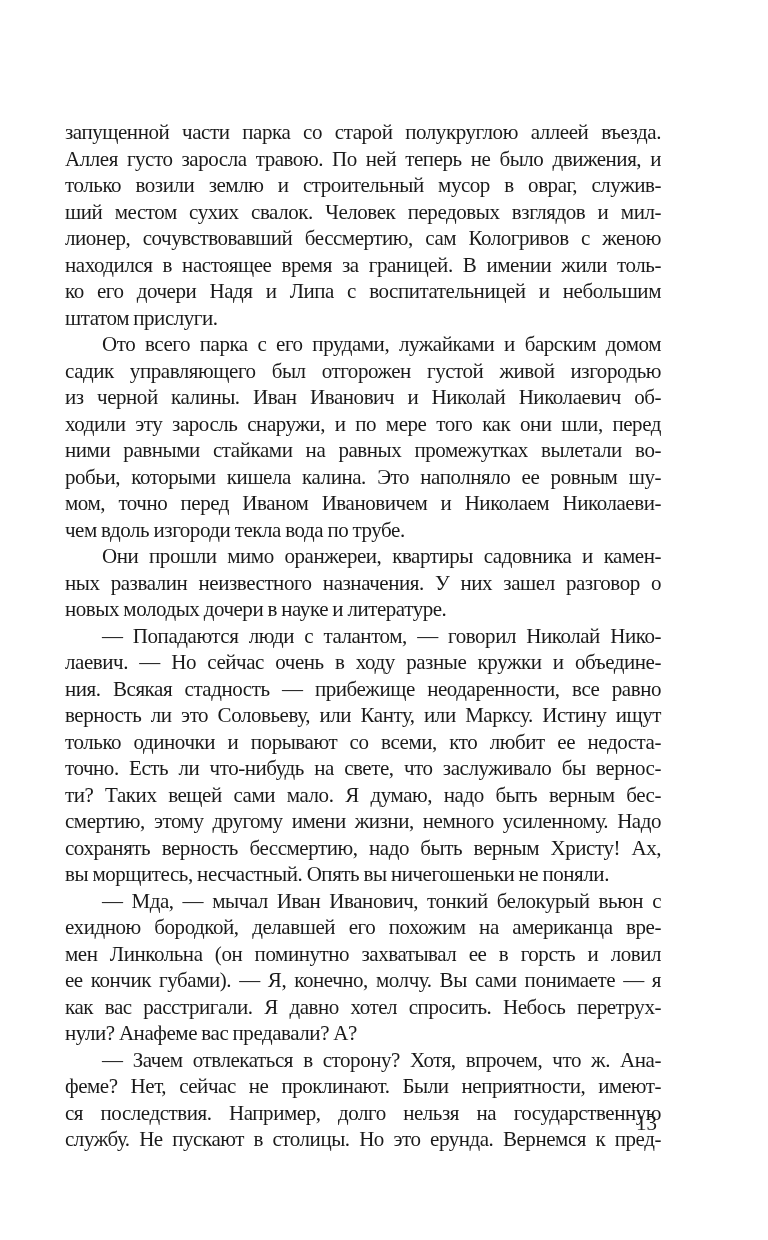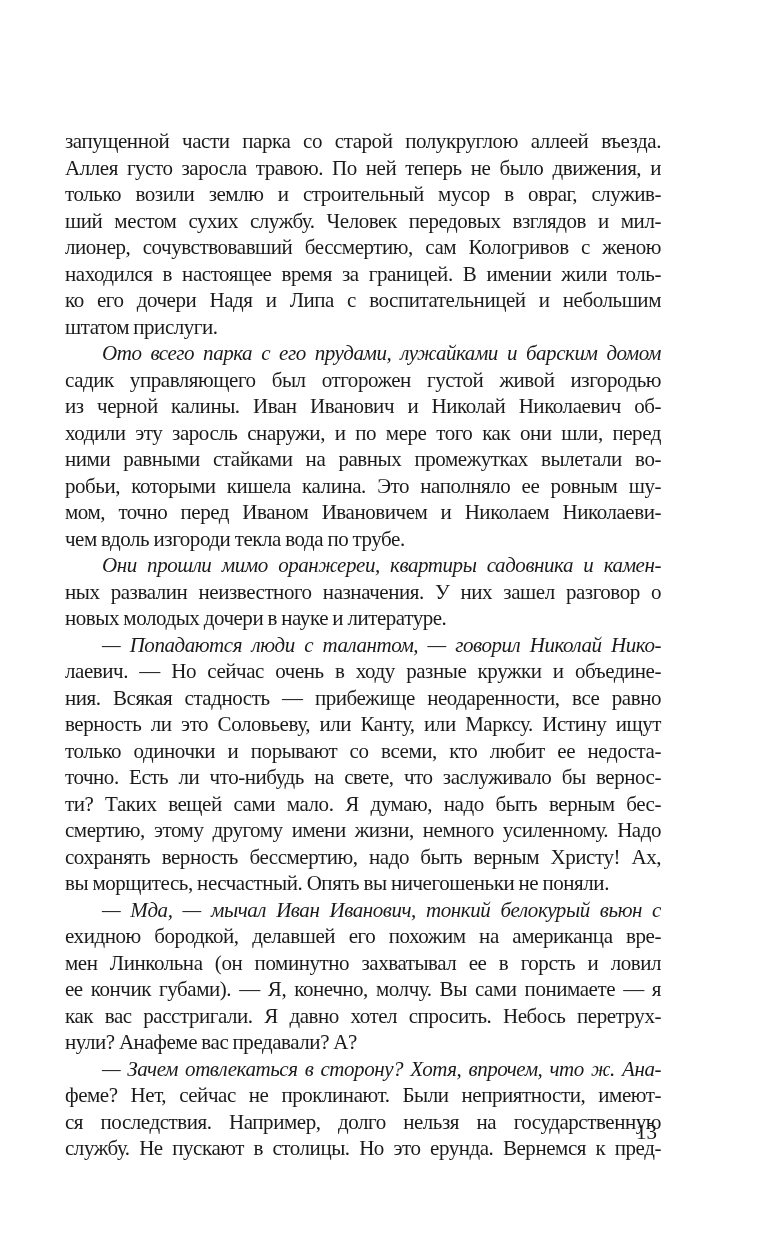--- a/index.html
+++ b/index.html
@@ -8,21 +8,21 @@
     background: #ffffff;
   }
   body {
     width: 768px;
     height: 1240px;
     position: relative;
     overflow: hidden;
   }
   .page {
     position: absolute;
-    left: 0; top: 16px;
+    left: 0; top: 7px;
     width: 768px;
     height: 1056px;
     background: #ffffff;
   }
   .text-block {
     position: absolute;
     left: 65px;
     top: 112px;
     width: 596px;
     font-family: "Liberation Serif", "DejaVu Serif", serif;
@@ -38,21 +38,20 @@
     text-align-last: justify;
     letter-spacing: -0.45px;
     word-spacing: -0.5px;
   }
   .line.last {
     text-align: right;
     text-align-last: left;
   }
   .line.indent {
     padding-left: 37px;
-    font-style: italic;
   }
   .page-number {
     position: absolute;
     left: 636px;
     top: 1104px;
     width: 28px;
     text-align: left;
     font-family: "Liberation Serif", "DejaVu Serif", serif;
     font-size: 21px;
     color: #1a1a1a;
@@ -60,21 +59,21 @@
 </style>
 </head>
 <body>
 
 <div class="page">
   <div class="text-block" id="text-block">
       <div>
         <div class="line" style="">запущенной части парка со старой полукруглою аллеей въезда.</div>
         <div class="line" style="">Аллея густо заросла травою. По ней теперь не было движения, и</div>
         <div class="line" style="">только возили землю и строительный мусор в овраг, служив-</div>
-        <div class="line" style="">ший местом сухих службу. Человек передовых взглядов и мил-</div>
+        <div class="line" style="">ший местом сухих свалок. Человек передовых взглядов и мил-</div>
         <div class="line" style="">лионер, сочувствовавший бессмертию, сам Кологривов с женою</div>
         <div class="line" style="">находился в настоящее время за границей. В имении жили толь-</div>
         <div class="line" style="">ко его дочери Надя и Липа с воспитательницей и небольшим</div>
         <div class="line last" style="">штатом прислуги.</div>
       </div>
       <div>
         <div class="line indent" style="">Ото всего парка с его прудами, лужайками и барским домом</div>
         <div class="line" style="">садик управляющего был отгорожен густой живой изгородью</div>
         <div class="line" style="">из черной калины. Иван Иванович и Николай Николаевич об-</div>
         <div class="line" style="">ходили эту заросль снаружи, и по мере того как они шли, перед</div>

